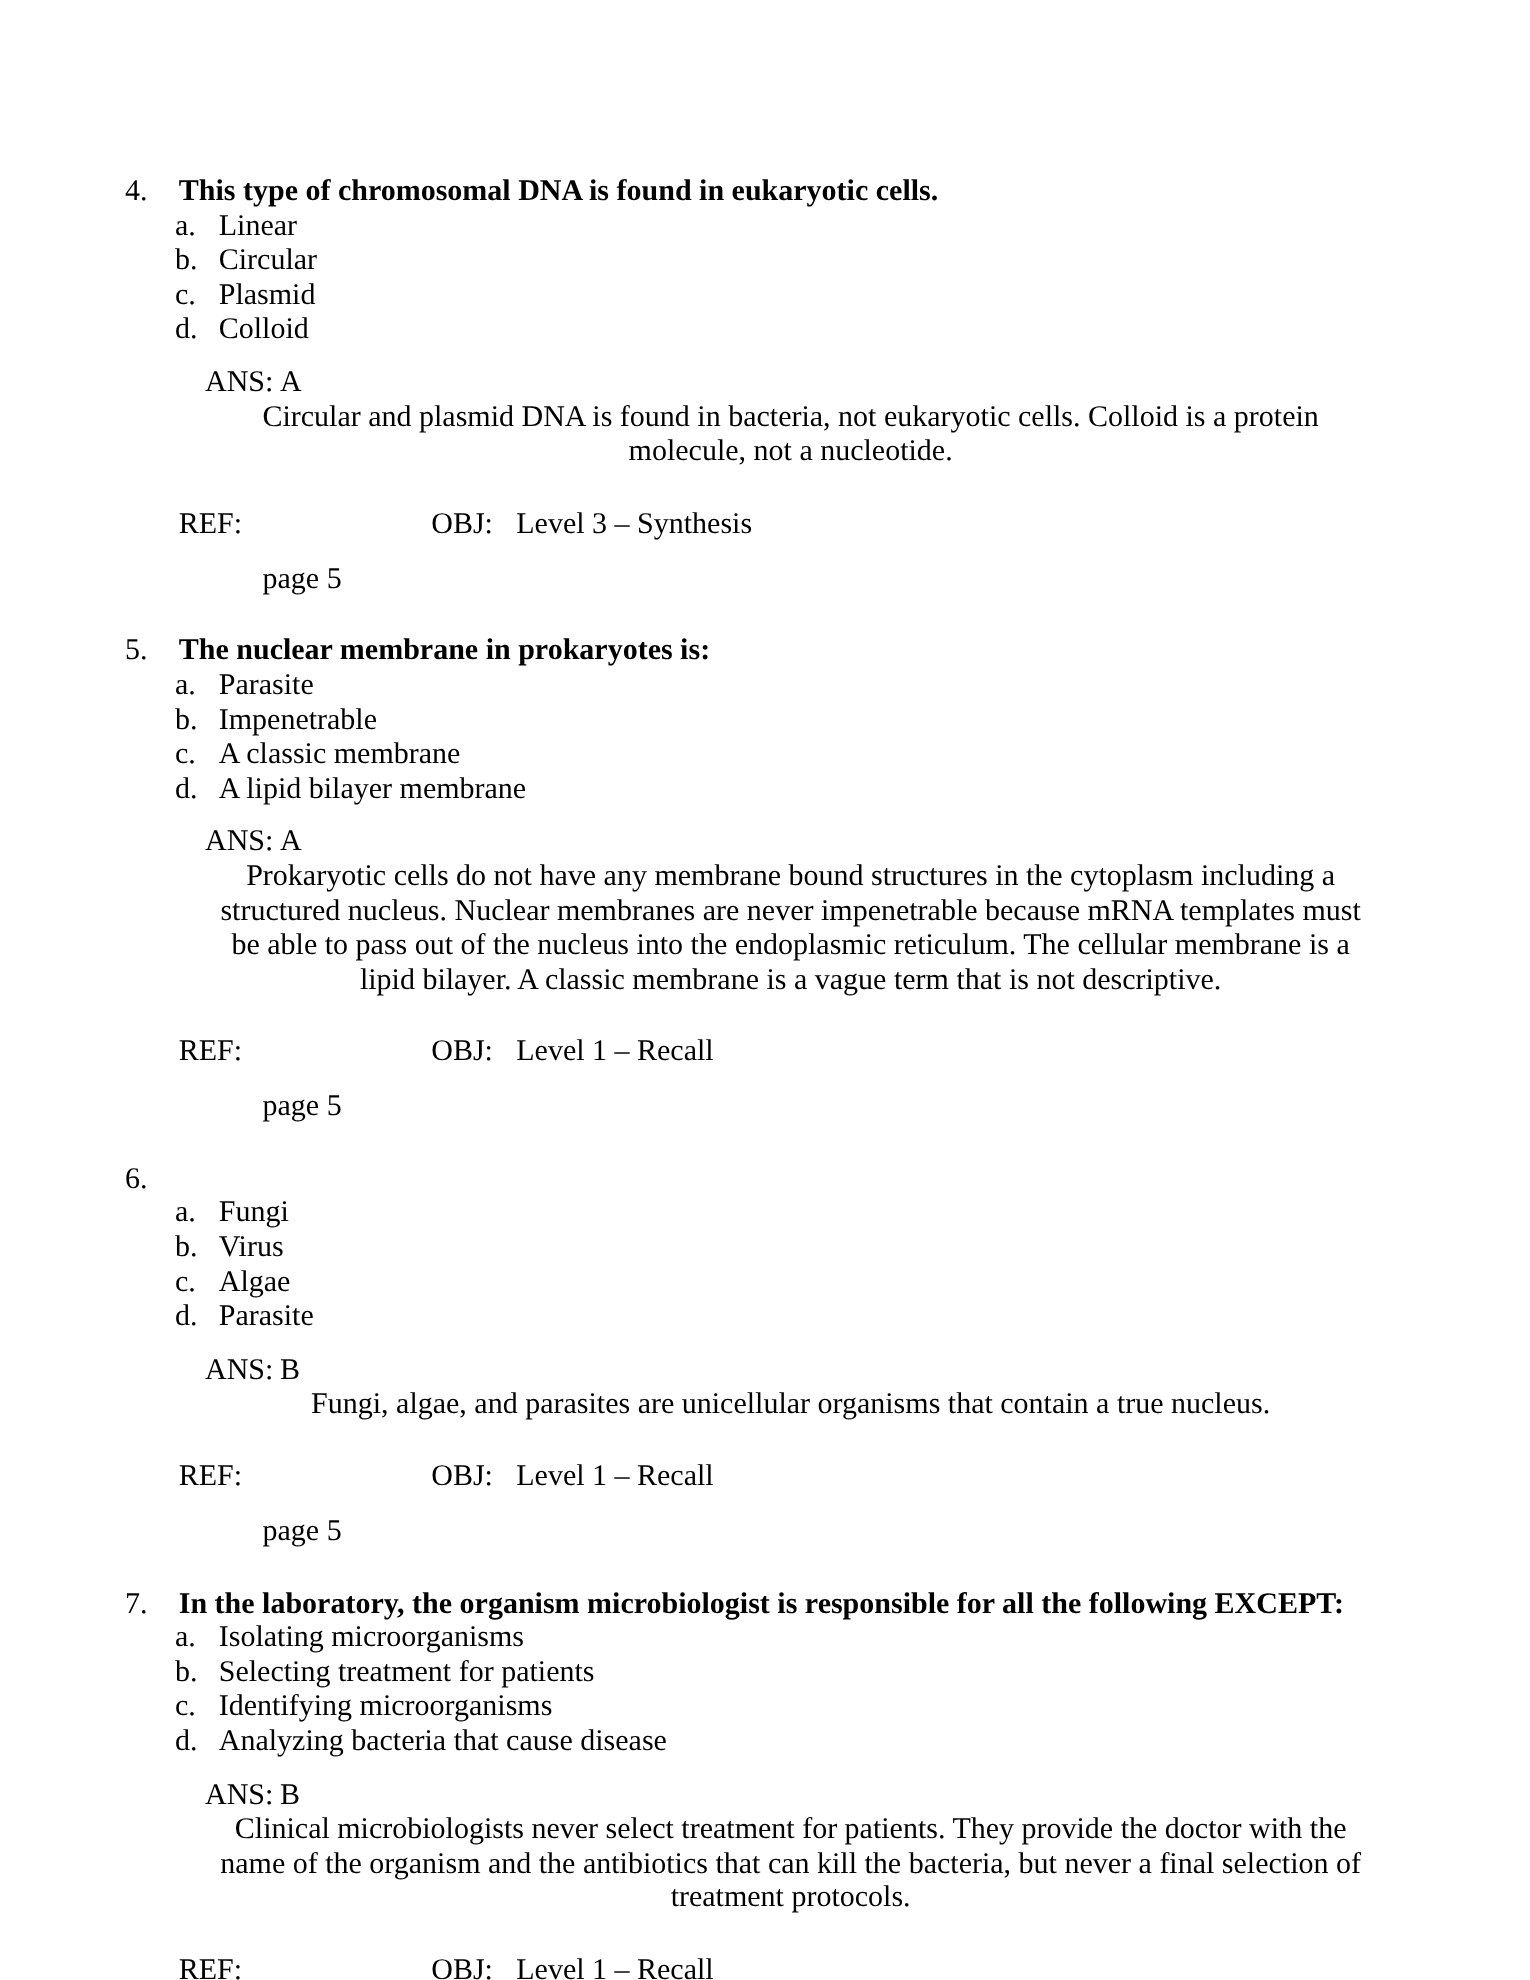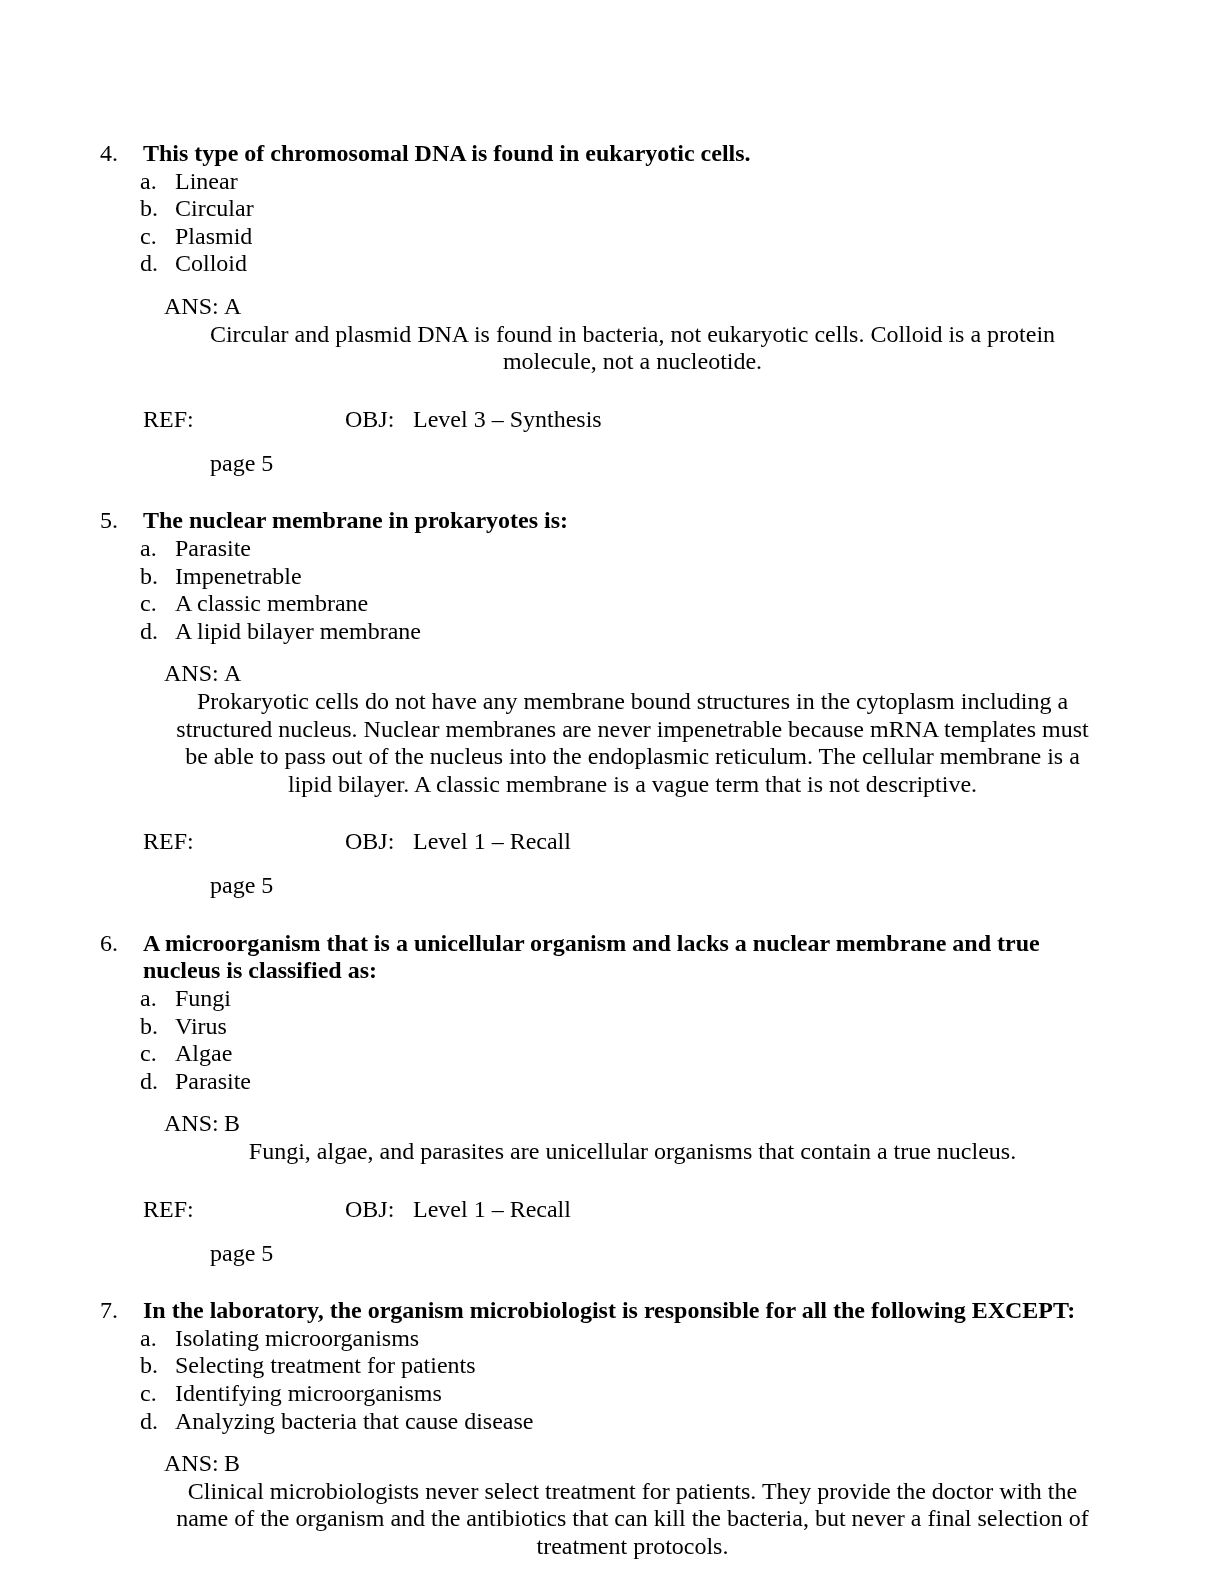--- a/index.html
+++ b/index.html
@@ -111,21 +111,20 @@
       <span class="ref-label">REF:</span>
       <span class="ref-value">page 5</span>
       <span class="obj-label">OBJ:</span>
       <span>Level 1 – Recall</span>
     </div>
   </div>
 
   <div class="question">
     <div class="stem-row">
       <span class="qnum">6.</span>
-      <span class="qtext">A microorganism that is a unicellular organism and lacks a nuclear membrane and true nucleus is classified as:</span>
     </div>
     <div class="option-row">
       <span class="opt-letter">a.</span>
       <span class="opt-text">Fungi</span>
     </div>
     <div class="option-row">
       <span class="opt-letter">b.</span>
       <span class="opt-text">Virus</span>
     </div>
     <div class="option-row">

